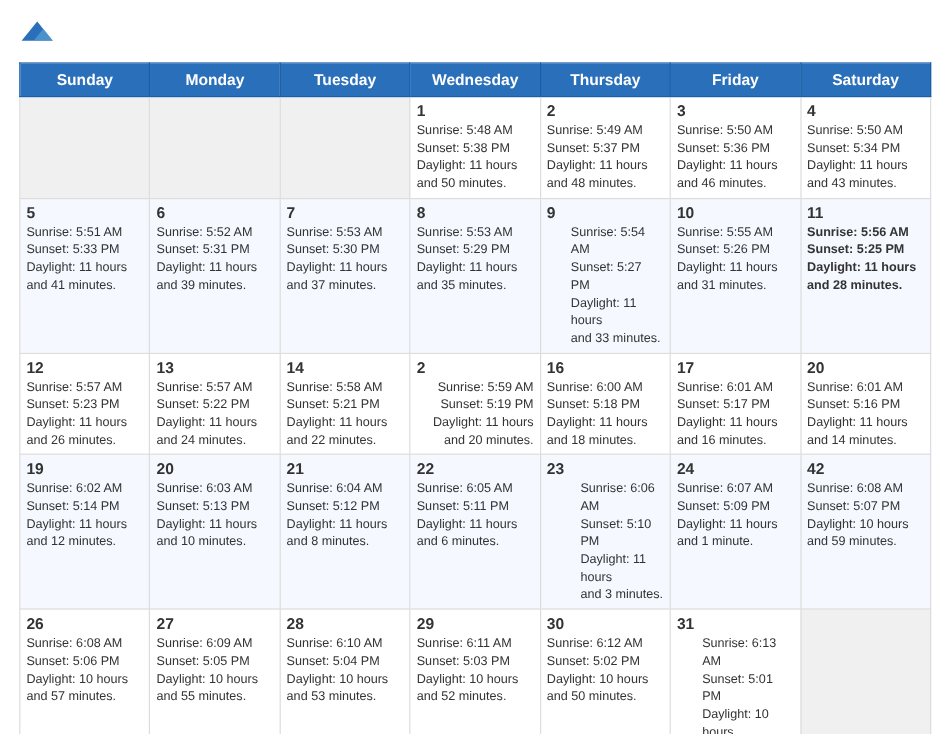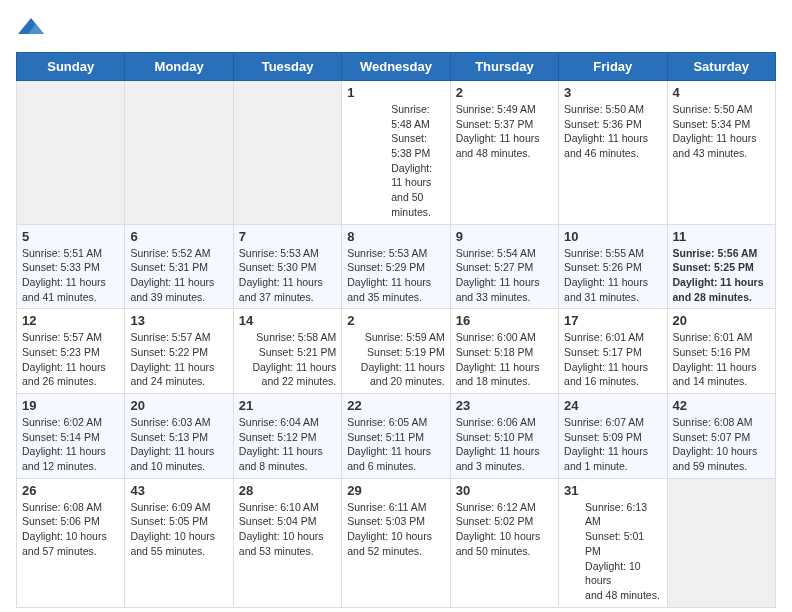--- a/index.html
+++ b/index.html
@@ -125,21 +125,21 @@
         <th>Saturday</th>
       </tr>
   </thead>
   <tbody id="calendar-body">
   <tr class="row-odd">
         <td class="empty"></td>
         <td class="empty"></td>
         <td class="empty"></td>
         <td>
           <span class="day-number">1</span>
-          <div class="day-info" style="white-space: pre-line; margin-left: 44px;">Sunrise: 5:48 AM
+          <div class="day-info" style="white-space: pre-line;">Sunrise: 5:48 AM
 Sunset: 5:38 PM
 Daylight: 11 hours
 and 50 minutes.</div>
         </td>
         <td>
           <span class="day-number">2</span>
           <div class="day-info" style="white-space: pre-line;">Sunrise: 5:49 AM
 Sunset: 5:37 PM
 Daylight: 11 hours
 and 48 minutes.</div>
@@ -183,21 +183,21 @@
         </td>
         <td>
           <span class="day-number">8</span>
           <div class="day-info" style="white-space: pre-line;">Sunrise: 5:53 AM
 Sunset: 5:29 PM
 Daylight: 11 hours
 and 35 minutes.</div>
         </td>
         <td>
           <span class="day-number">9</span>
-          <div class="day-info" style="white-space: pre-line;">Sunrise: 5:54 AM
+          <div class="day-info" style="white-space: pre-line; margin-left: 20px;">Sunrise: 5:54 AM
 Sunset: 5:27 PM
 Daylight: 11 hours
 and 33 minutes.</div>
         </td>
         <td>
           <span class="day-number">10</span>
           <div class="day-info" style="white-space: pre-line;">Sunrise: 5:55 AM
 Sunset: 5:26 PM
 Daylight: 11 hours
 and 31 minutes.</div>
@@ -220,21 +220,21 @@
         </td>
         <td>
           <span class="day-number">13</span>
           <div class="day-info" style="white-space: pre-line;">Sunrise: 5:57 AM
 Sunset: 5:22 PM
 Daylight: 11 hours
 and 24 minutes.</div>
         </td>
         <td>
           <span class="day-number">14</span>
-          <div class="day-info" style="white-space: pre-line; text-align: right;">Sunrise: 5:58 AM
+          <div class="day-info" style="white-space: pre-line;">Sunrise: 5:58 AM
 Sunset: 5:21 PM
 Daylight: 11 hours
 and 22 minutes.</div>
         </td>
         <td>
           <span class="day-number">2</span>
           <div class="day-info" style="white-space: pre-line; text-align: right;">Sunrise: 5:59 AM
 Sunset: 5:19 PM
 Daylight: 11 hours
 and 20 minutes.</div>
@@ -285,21 +285,21 @@
         </td>
         <td>
           <span class="day-number">22</span>
           <div class="day-info" style="white-space: pre-line;">Sunrise: 6:05 AM
 Sunset: 5:11 PM
 Daylight: 11 hours
 and 6 minutes.</div>
         </td>
         <td>
           <span class="day-number">23</span>
-          <div class="day-info" style="white-space: pre-line;">Sunrise: 6:06 AM
+          <div class="day-info" style="white-space: pre-line; margin-left: 28px;">Sunrise: 6:06 AM
 Sunset: 5:10 PM
 Daylight: 11 hours
 and 3 minutes.</div>
         </td>
         <td>
           <span class="day-number">24</span>
           <div class="day-info" style="white-space: pre-line;">Sunrise: 6:07 AM
 Sunset: 5:09 PM
 Daylight: 11 hours
 and 1 minute.</div>
@@ -314,21 +314,21 @@
       </tr>
       <tr class="row-odd">
         <td>
           <span class="day-number">26</span>
           <div class="day-info" style="white-space: pre-line;">Sunrise: 6:08 AM
 Sunset: 5:06 PM
 Daylight: 10 hours
 and 57 minutes.</div>
         </td>
         <td>
-          <span class="day-number">43</span>
+          <span class="day-number">27</span>
           <div class="day-info" style="white-space: pre-line;">Sunrise: 6:09 AM
 Sunset: 5:05 PM
 Daylight: 10 hours
 and 55 minutes.</div>
         </td>
         <td>
           <span class="day-number">28</span>
           <div class="day-info" style="white-space: pre-line;">Sunrise: 6:10 AM
 Sunset: 5:04 PM
 Daylight: 10 hours

